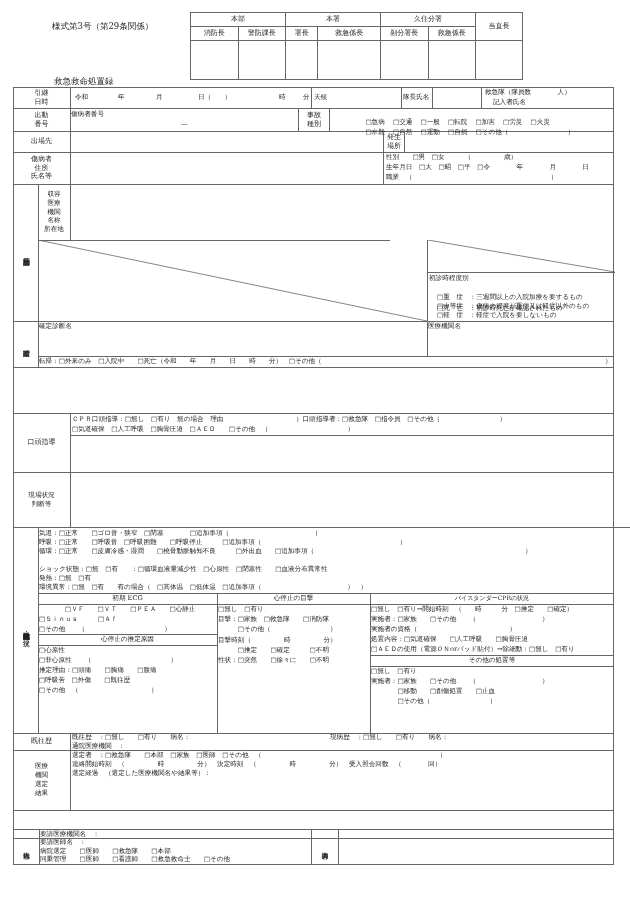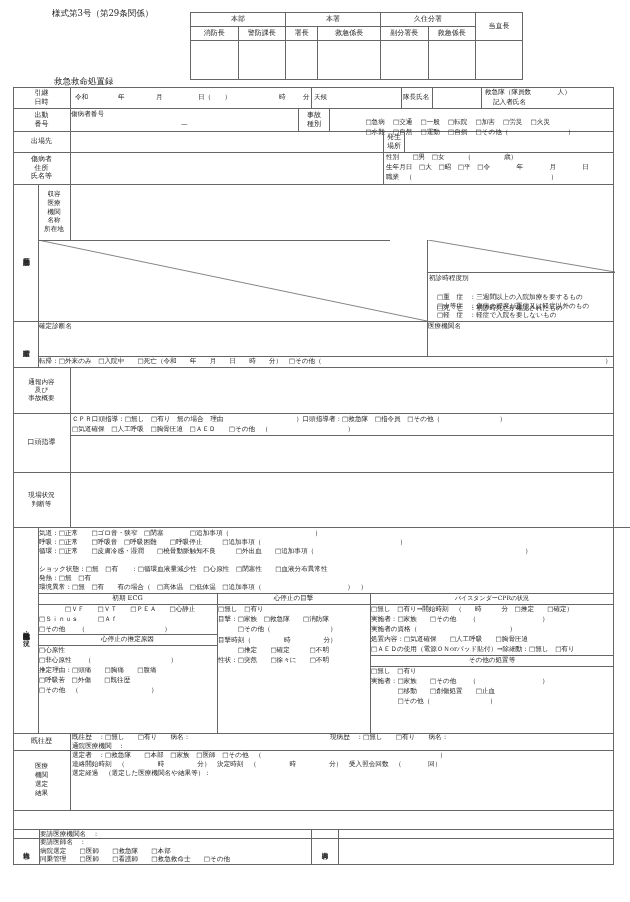--- a/index.html
+++ b/index.html
@@ -16,21 +16,21 @@
   .line{white-space:pre;font-size:6.6px;position:absolute;}
   .title{font-size:9px;}
   table.stamp{border-collapse:collapse;position:absolute;left:190px;top:12px;}
   table.stamp td{border:1px solid #666;font-size:7px;text-align:center;padding:0;height:13px;}
   table.stamp td.blank{height:38px;}
   .diag{position:absolute;}
 </style>
 </head>
 <body>
 
-<div class="abs title" style="left:52px;top:8px;font-size:8.5px;">様式第3号（第29条関係）</div>
+<div class="abs title" style="left:52px;top:21px;font-size:8.5px;">様式第3号（第29条関係）</div>
 
 <table class="stamp">
   <tbody>
       <tr>
     <td colspan="2" style="width:94px">本部</td>
     <td colspan="2" style="width:94px">本署</td>
     <td colspan="2" style="width:94px">久住分署</td>
     <td rowspan="2" style="width:46px">当直長</td>
   </tr>
   <tr>
@@ -147,23 +147,20 @@
     <div class="line" style="left:1px;top:1px;">確定診断名</div>
   </div>
   <div class="abs bb" style="left:414px;top:0;width:187px;height:35px;">
     <div class="line" style="left:1px;top:1px;">医療機関名</div>
   </div>
   <div class="line" style="left:26px;top:36px;">転帰：□外来のみ　□入院中　　□死亡（令和　　年　　月　　日　　時　　分）　□その他（</div>
   <div class="line" style="left:592px;top:36px;">）</div>
 </div>
 
 <div class="abs bb" style="left:13px;top:367px;width:601px;height:46px;">
-  <div class="abs vlabel br" style="left:0;top:0;width:57px;height:46px;font-size:6.6px;">通報内容
-及び
-事故概要</div>
   <div class="abs" style="left:58px;top:0;width:543px;height:46px;"></div>
 </div>
 
 <div class="abs bb" style="left:13px;top:413px;width:601px;height:59px;">
   <div class="abs vlabel br" style="left:0;top:0;width:57px;height:59px;">口頭指導</div>
   <div class="line" style="left:59px;top:2px;">ＣＰＲ口頭指導：□無し　□有り　無の場合　理由　　　　　　　　　　　）口頭指導者：□救急隊　□指令員　□その他（　　　　　　　　　）</div>
   <div class="line" style="left:59px;top:12px;">□気道確保　□人工呼吸　□胸骨圧迫　□ＡＥＤ　　□その他　（　　　　　　　　　　　　）</div>
   <div class="abs bt" style="left:58px;top:22px;width:543px;height:37px;"></div>
 </div>
 

